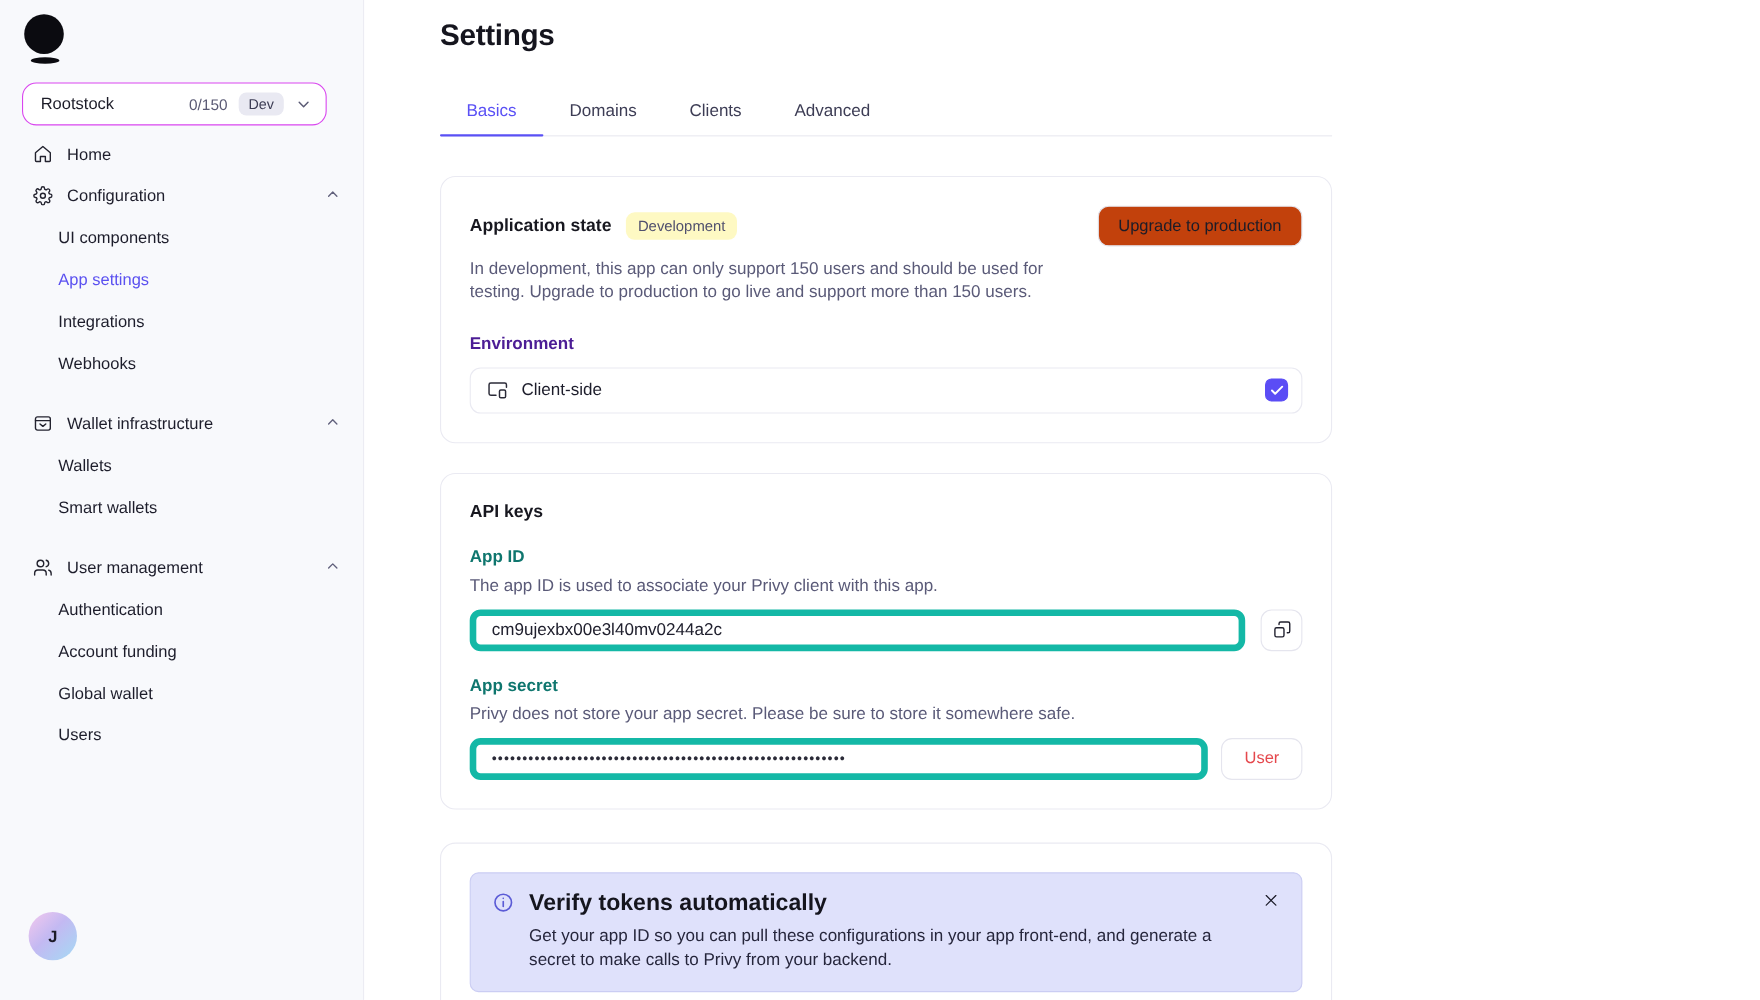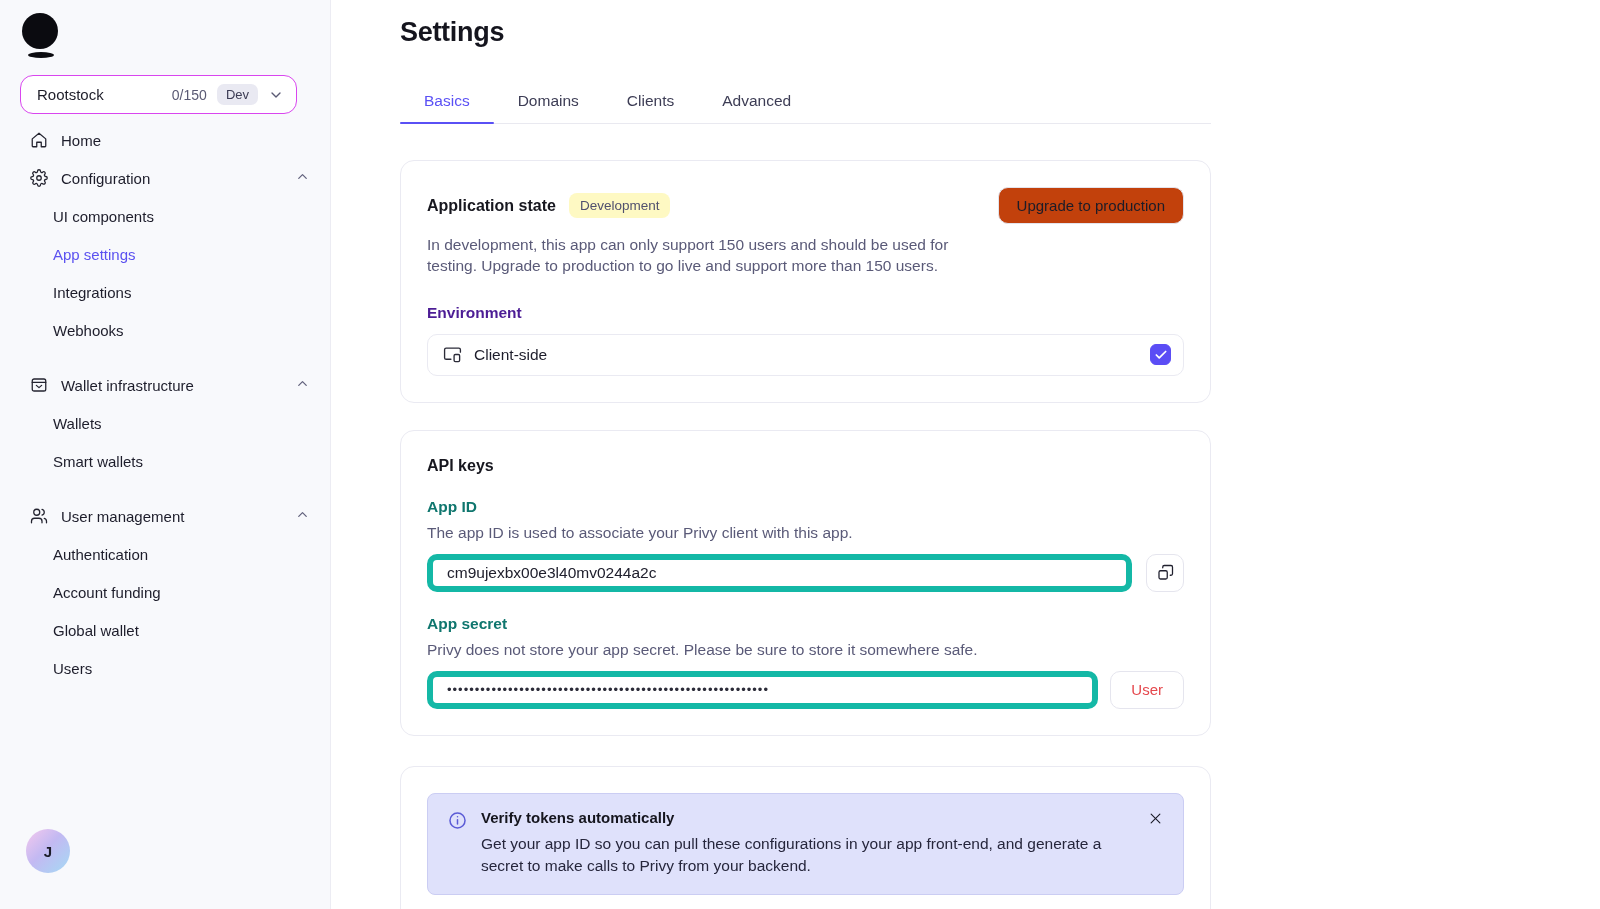--- a/index.html
+++ b/index.html
@@ -91,21 +91,21 @@
   .icon-btn svg { transform:scaleX(-1); }
   .reset-btn { margin-left:12px; height:38px; padding:0 20px; border:1px solid #e5e5ee;
     border-radius:10px; background:#fff; font-size:15px; font-weight:500;
     color:#e5484d; font-family:inherit; cursor:pointer; }
 
   .card3 { margin-top:30px; height:170px; }
   .banner { background:#dfe1fb; border:1px solid #cbcdf3; border-radius:8px;
     padding:15px 18px 17px; display:flex; align-items:flex-start; }
   .banner .bicon { color:#5b5bd6; margin:2px 14px 0 2px; }
   .banner .btext { width:690px; }
-  .banner .btitle { font-size:15px; font-weight:600; color:#15151e; }
+  .banner .btitle { font-size:21px; font-weight:600; color:#15151e; }
   .banner .bbody { margin-top:7px; font-size:15.5px; line-height:1.42; color:#26263c; }
   .banner .bclose { margin-left:auto; background:none; border:none; cursor:pointer;
     color:#1b1b28; padding:2px; display:flex; }
 </style>
 </head>
 <body>
 
 <div class="sidebar">
   <div class="logo">
     <div class="ball"></div>

